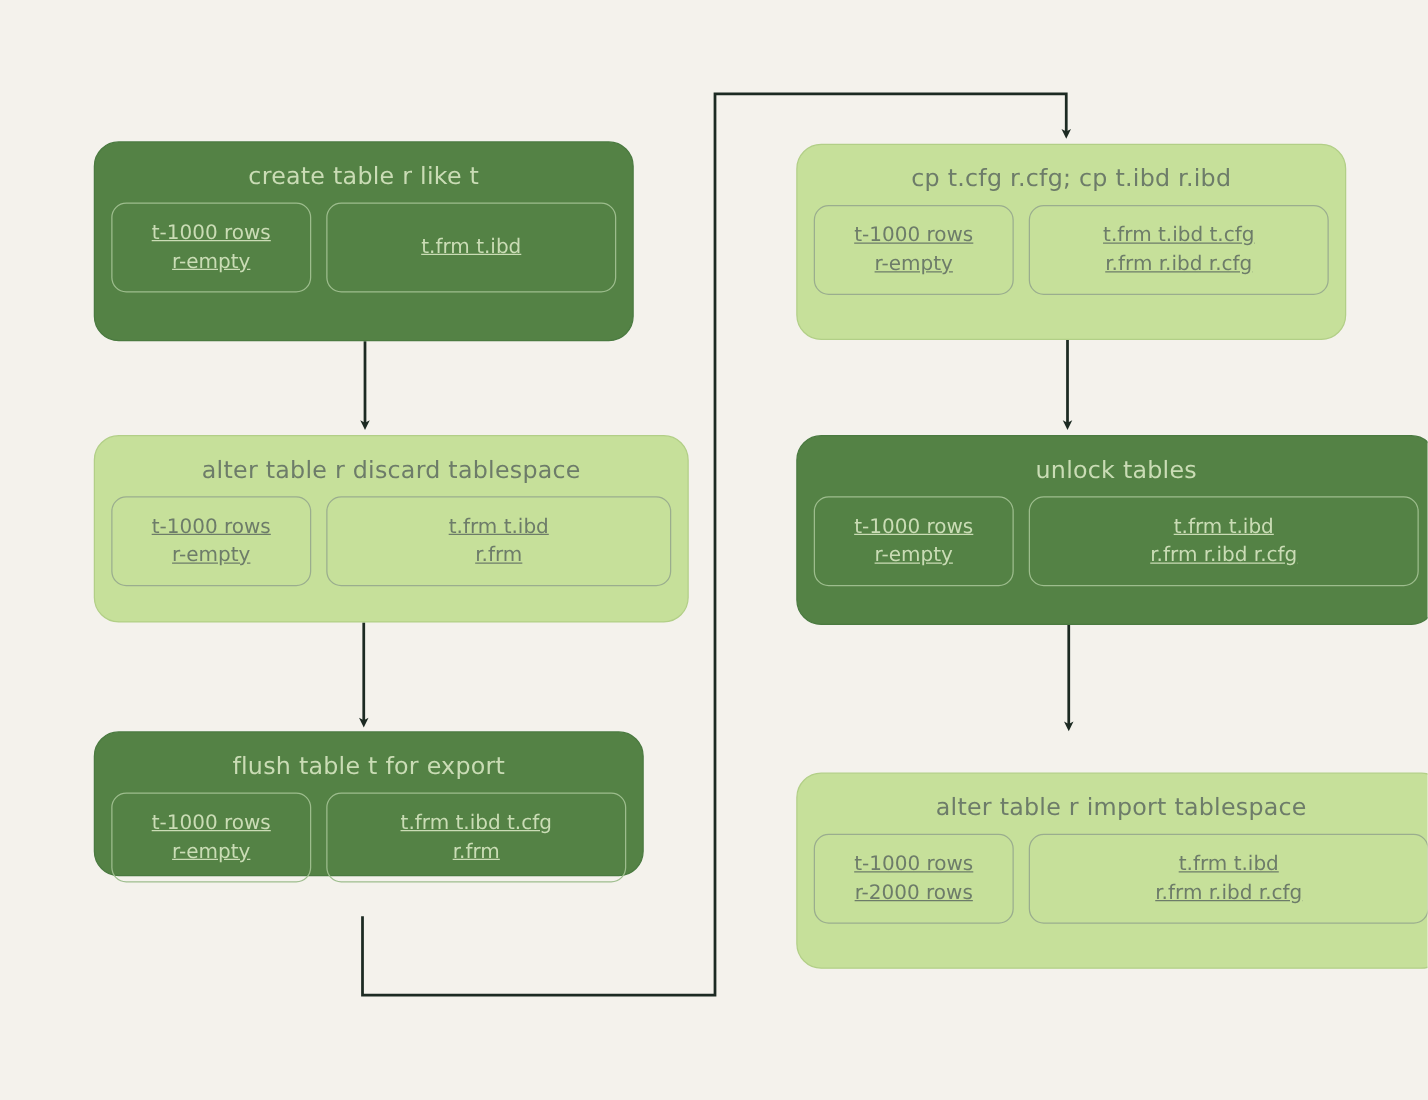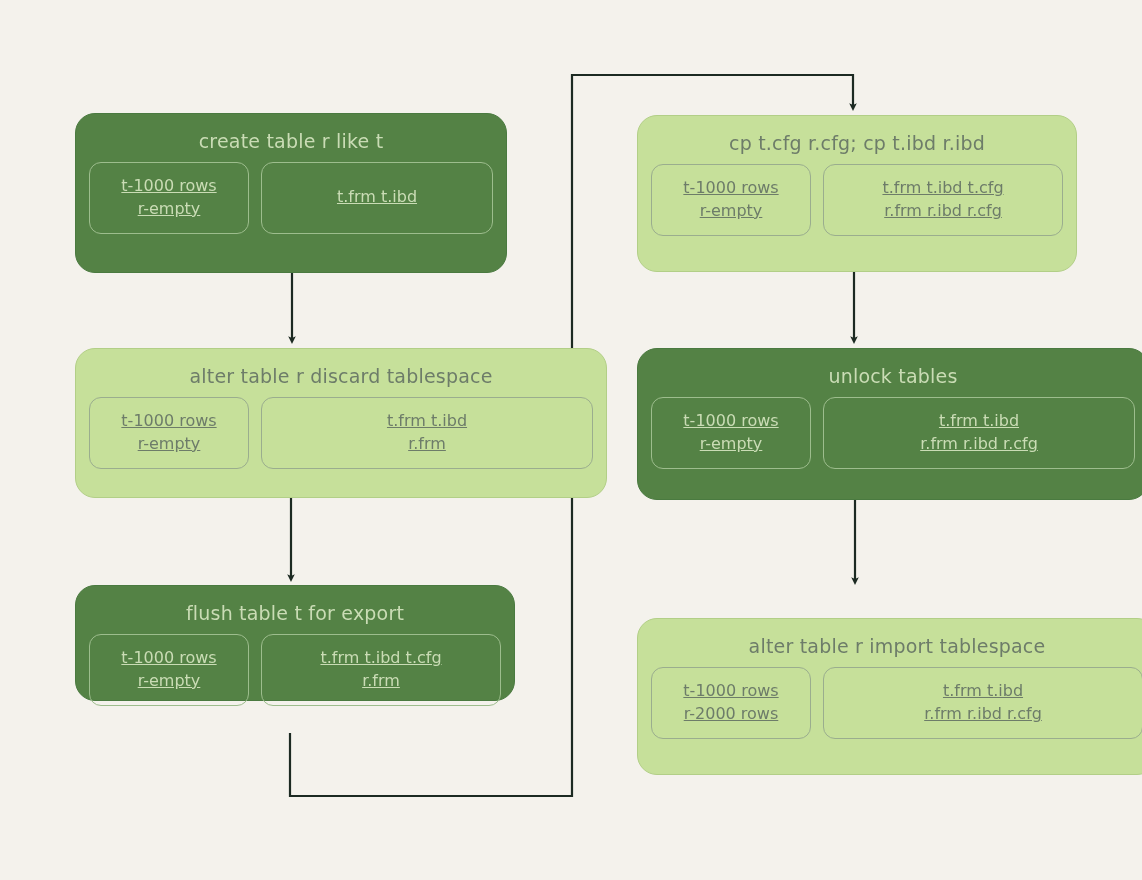--- a/index.html
+++ b/index.html
@@ -92,21 +92,21 @@
     line-height: 1.45;
     white-space: nowrap;
     text-align: left;
     text-decoration: underline;
   }
   .step.dark .pill-line { color: #cadcb5; }
   .step.light .pill-line { color: #6d7c69; }
 
   
   #step-create   { left: 75px;  top: 113px; width: 432px; height: 160px; }
-  #step-discard  { left: 75px;  top: 348px; width: 532px; height: 150px; }
+  #step-discard  { left: 75px;  top: 348px; width: 476px; height: 150px; }
   #step-flush    { left: 75px;  top: 585px; width: 440px; height: 116px; }
   #step-cp       { left: 637px; top: 115px; width: 440px; height: 157px; }
   #step-unlock   { left: 637px; top: 348px; width: 512px; height: 152px; }
   #step-import   { left: 637px; top: 618px; width: 520px; height: 157px; }
 </style>
 </head>
 <body>
 
 <div id="canvas">
 

